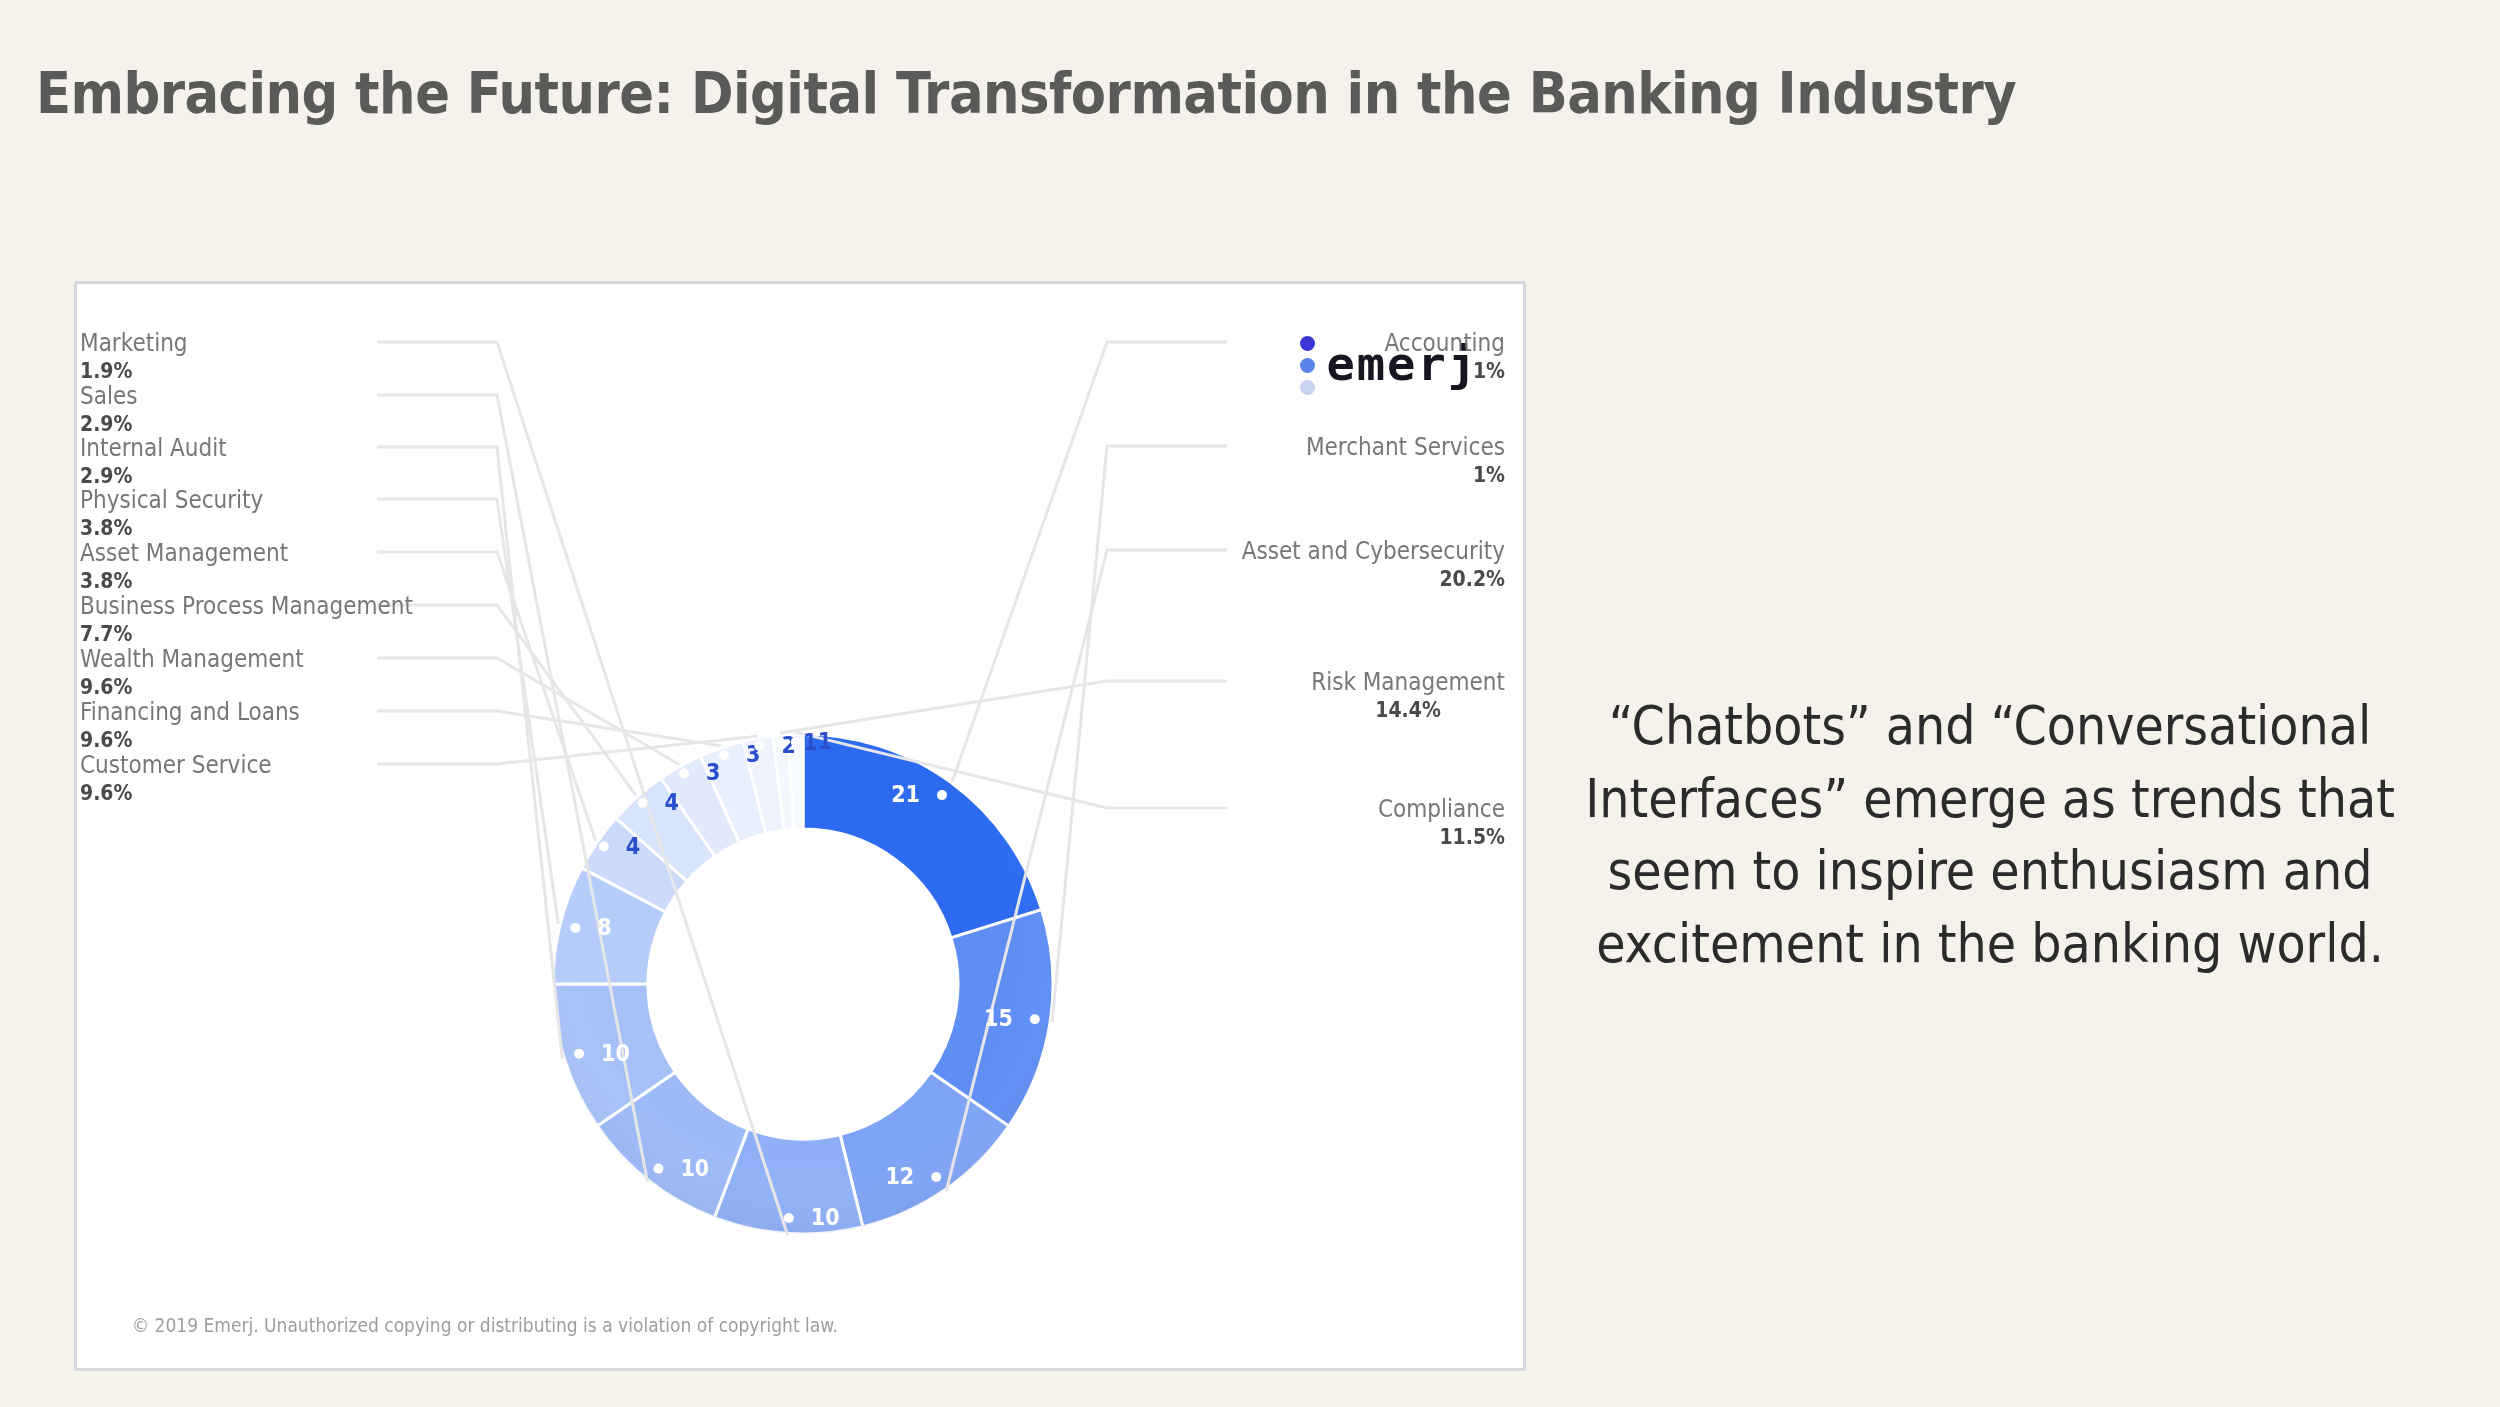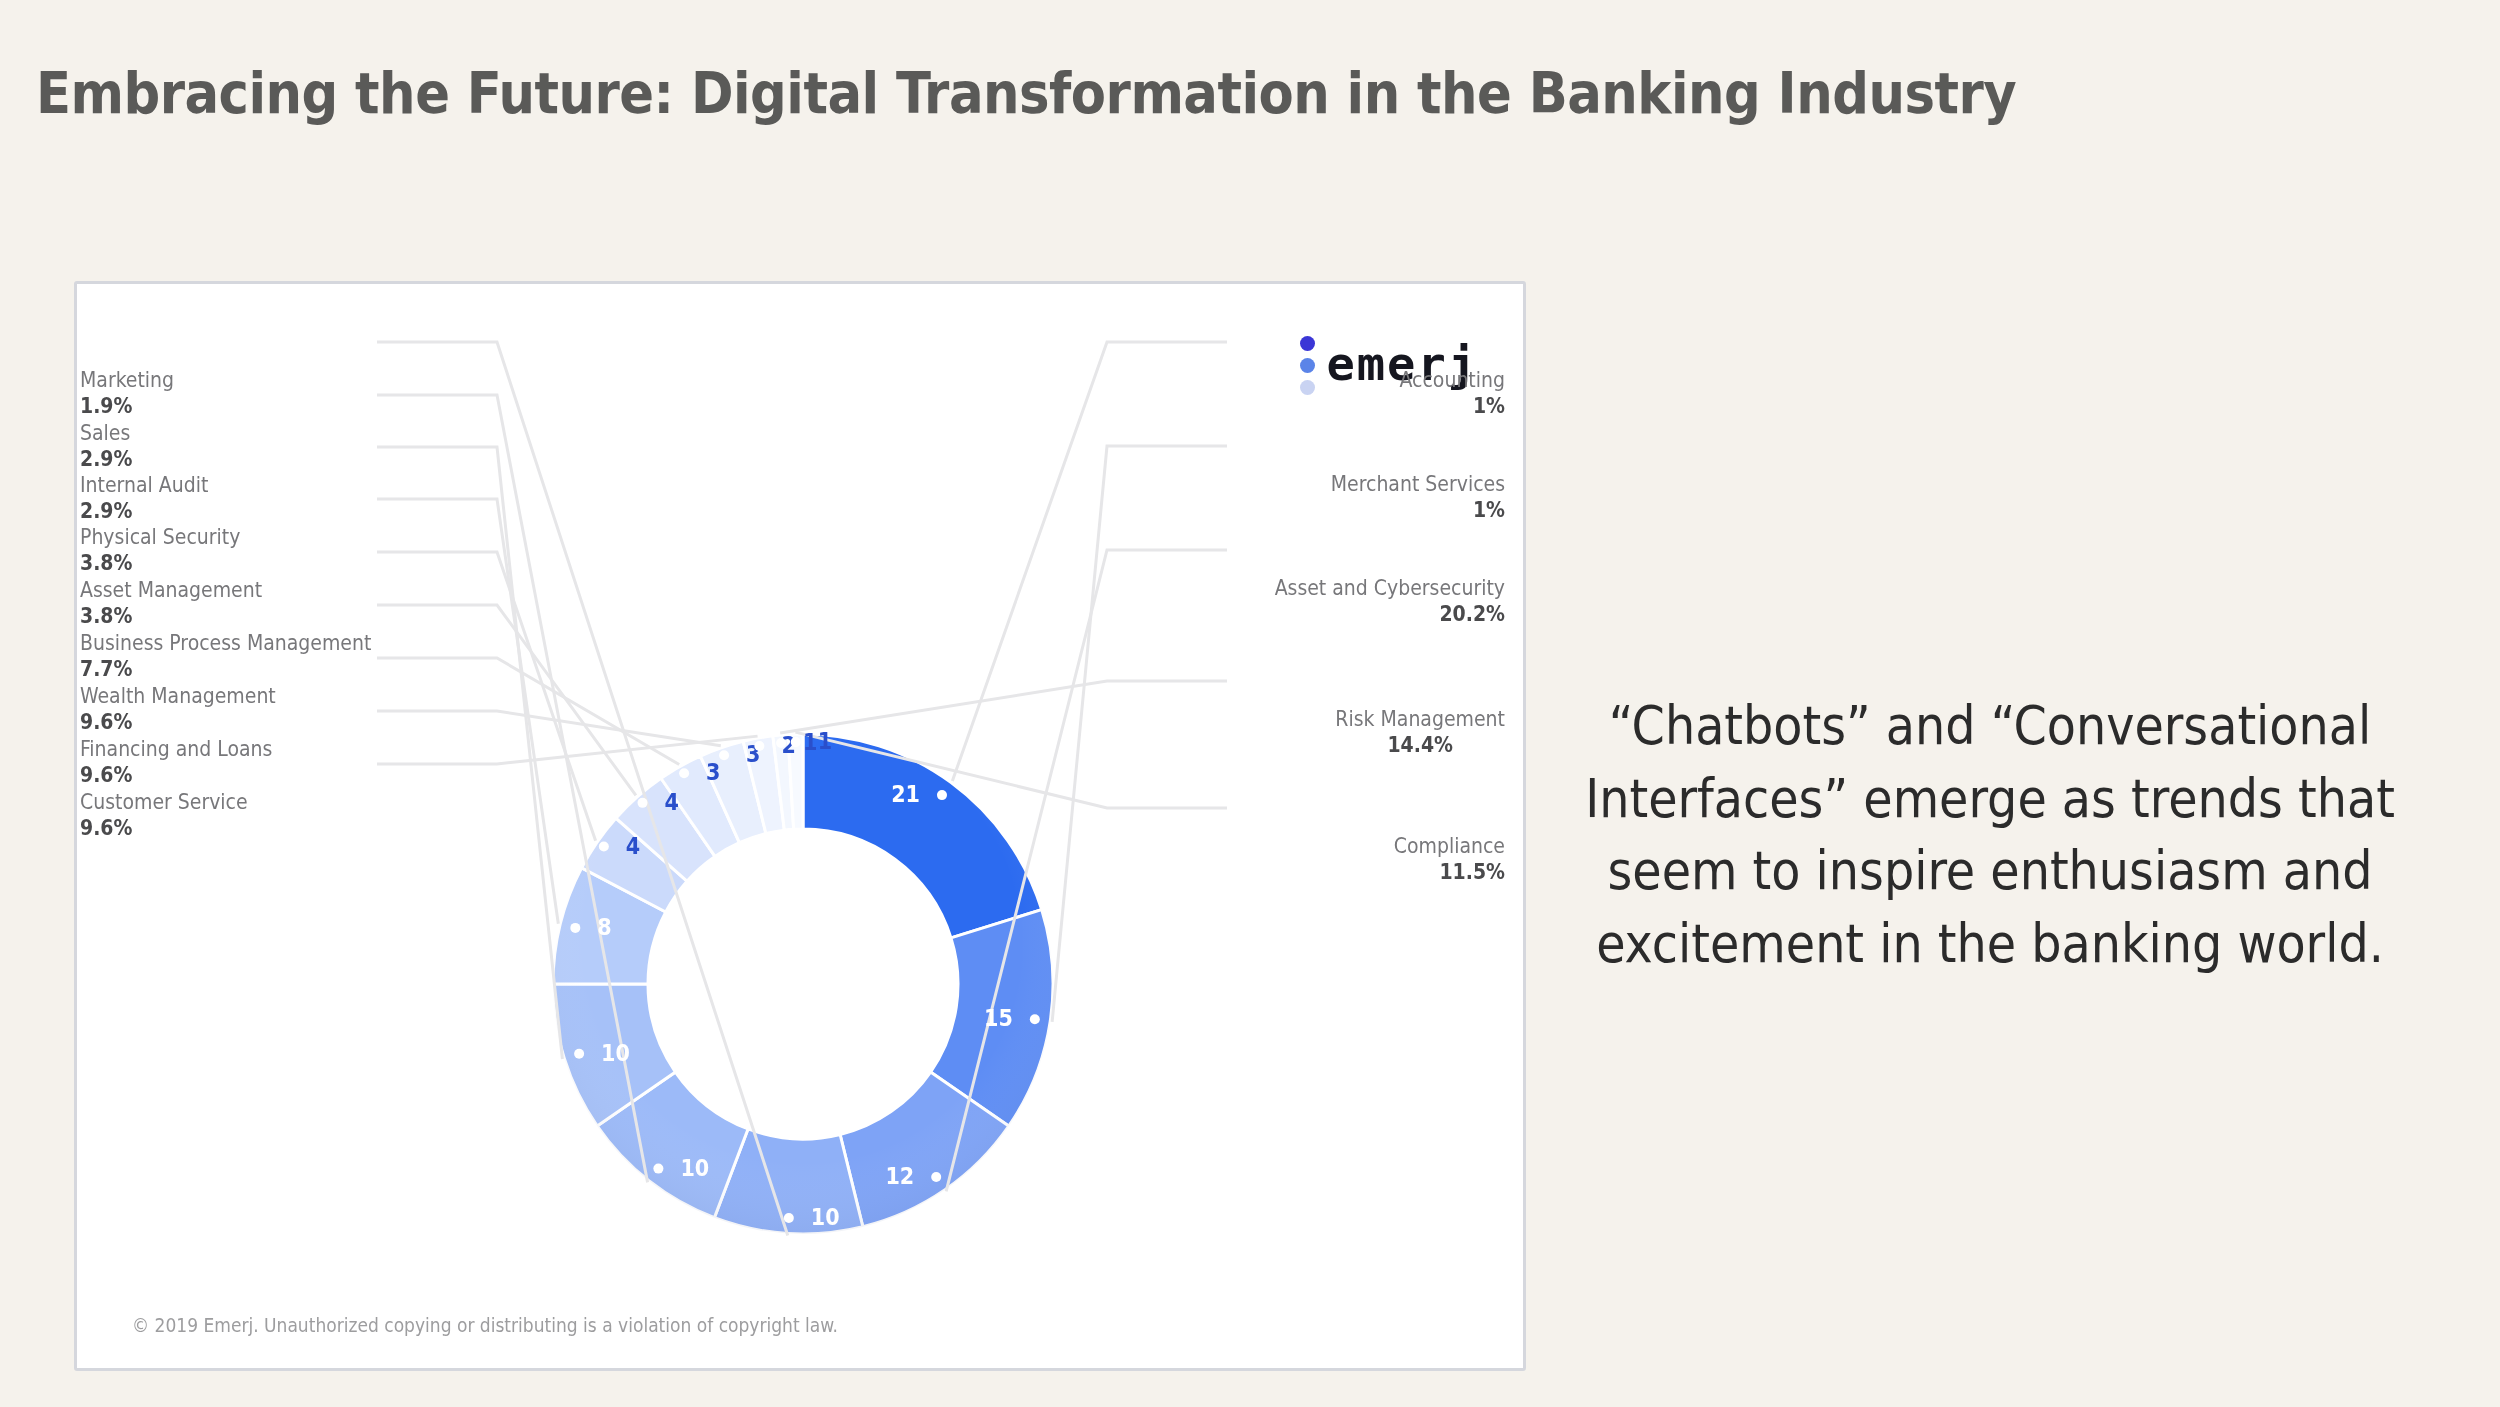--- a/index.html
+++ b/index.html
@@ -44,21 +44,21 @@
   .copyright {
     position:absolute; left:55px; bottom:32px;
     font-size:19px; color:#9D9D9F;
     font-family:"DejaVu Sans Condensed","Liberation Sans", sans-serif;
   }
 
   .donut-wrap { position:absolute; left:0; top:0; width:1452px; height:1090px; }
   svg.donut { position:absolute; left:0; top:0; width:1452px; height:1090px; }
 
   .lbl { position:absolute; font-family:"DejaVu Sans Condensed","Liberation Sans", sans-serif; }
-  .lbl .nm { font-size:21px; color:#77777A; white-space:nowrap; display:block; line-height:1.25;margin-top:39px; }
+  .lbl .nm { font-size:24px; color:#77777A; white-space:nowrap; display:block; line-height:1.25; }
   .lbl .pc { font-size:21px; font-weight:700; color:#4A4A4C; display:block; line-height:1.25; }
   .lbl.right { text-align:right; }
   .lbl.left  { text-align:left; }
 
   .quote {
     position:absolute; left:1575px; top:690px; width:830px;
     text-align:center; font-size:53px; line-height:1.37; color:#2B2B2B;
     font-family:"DejaVu Sans Condensed","Liberation Sans", sans-serif;
   }
 </style>

